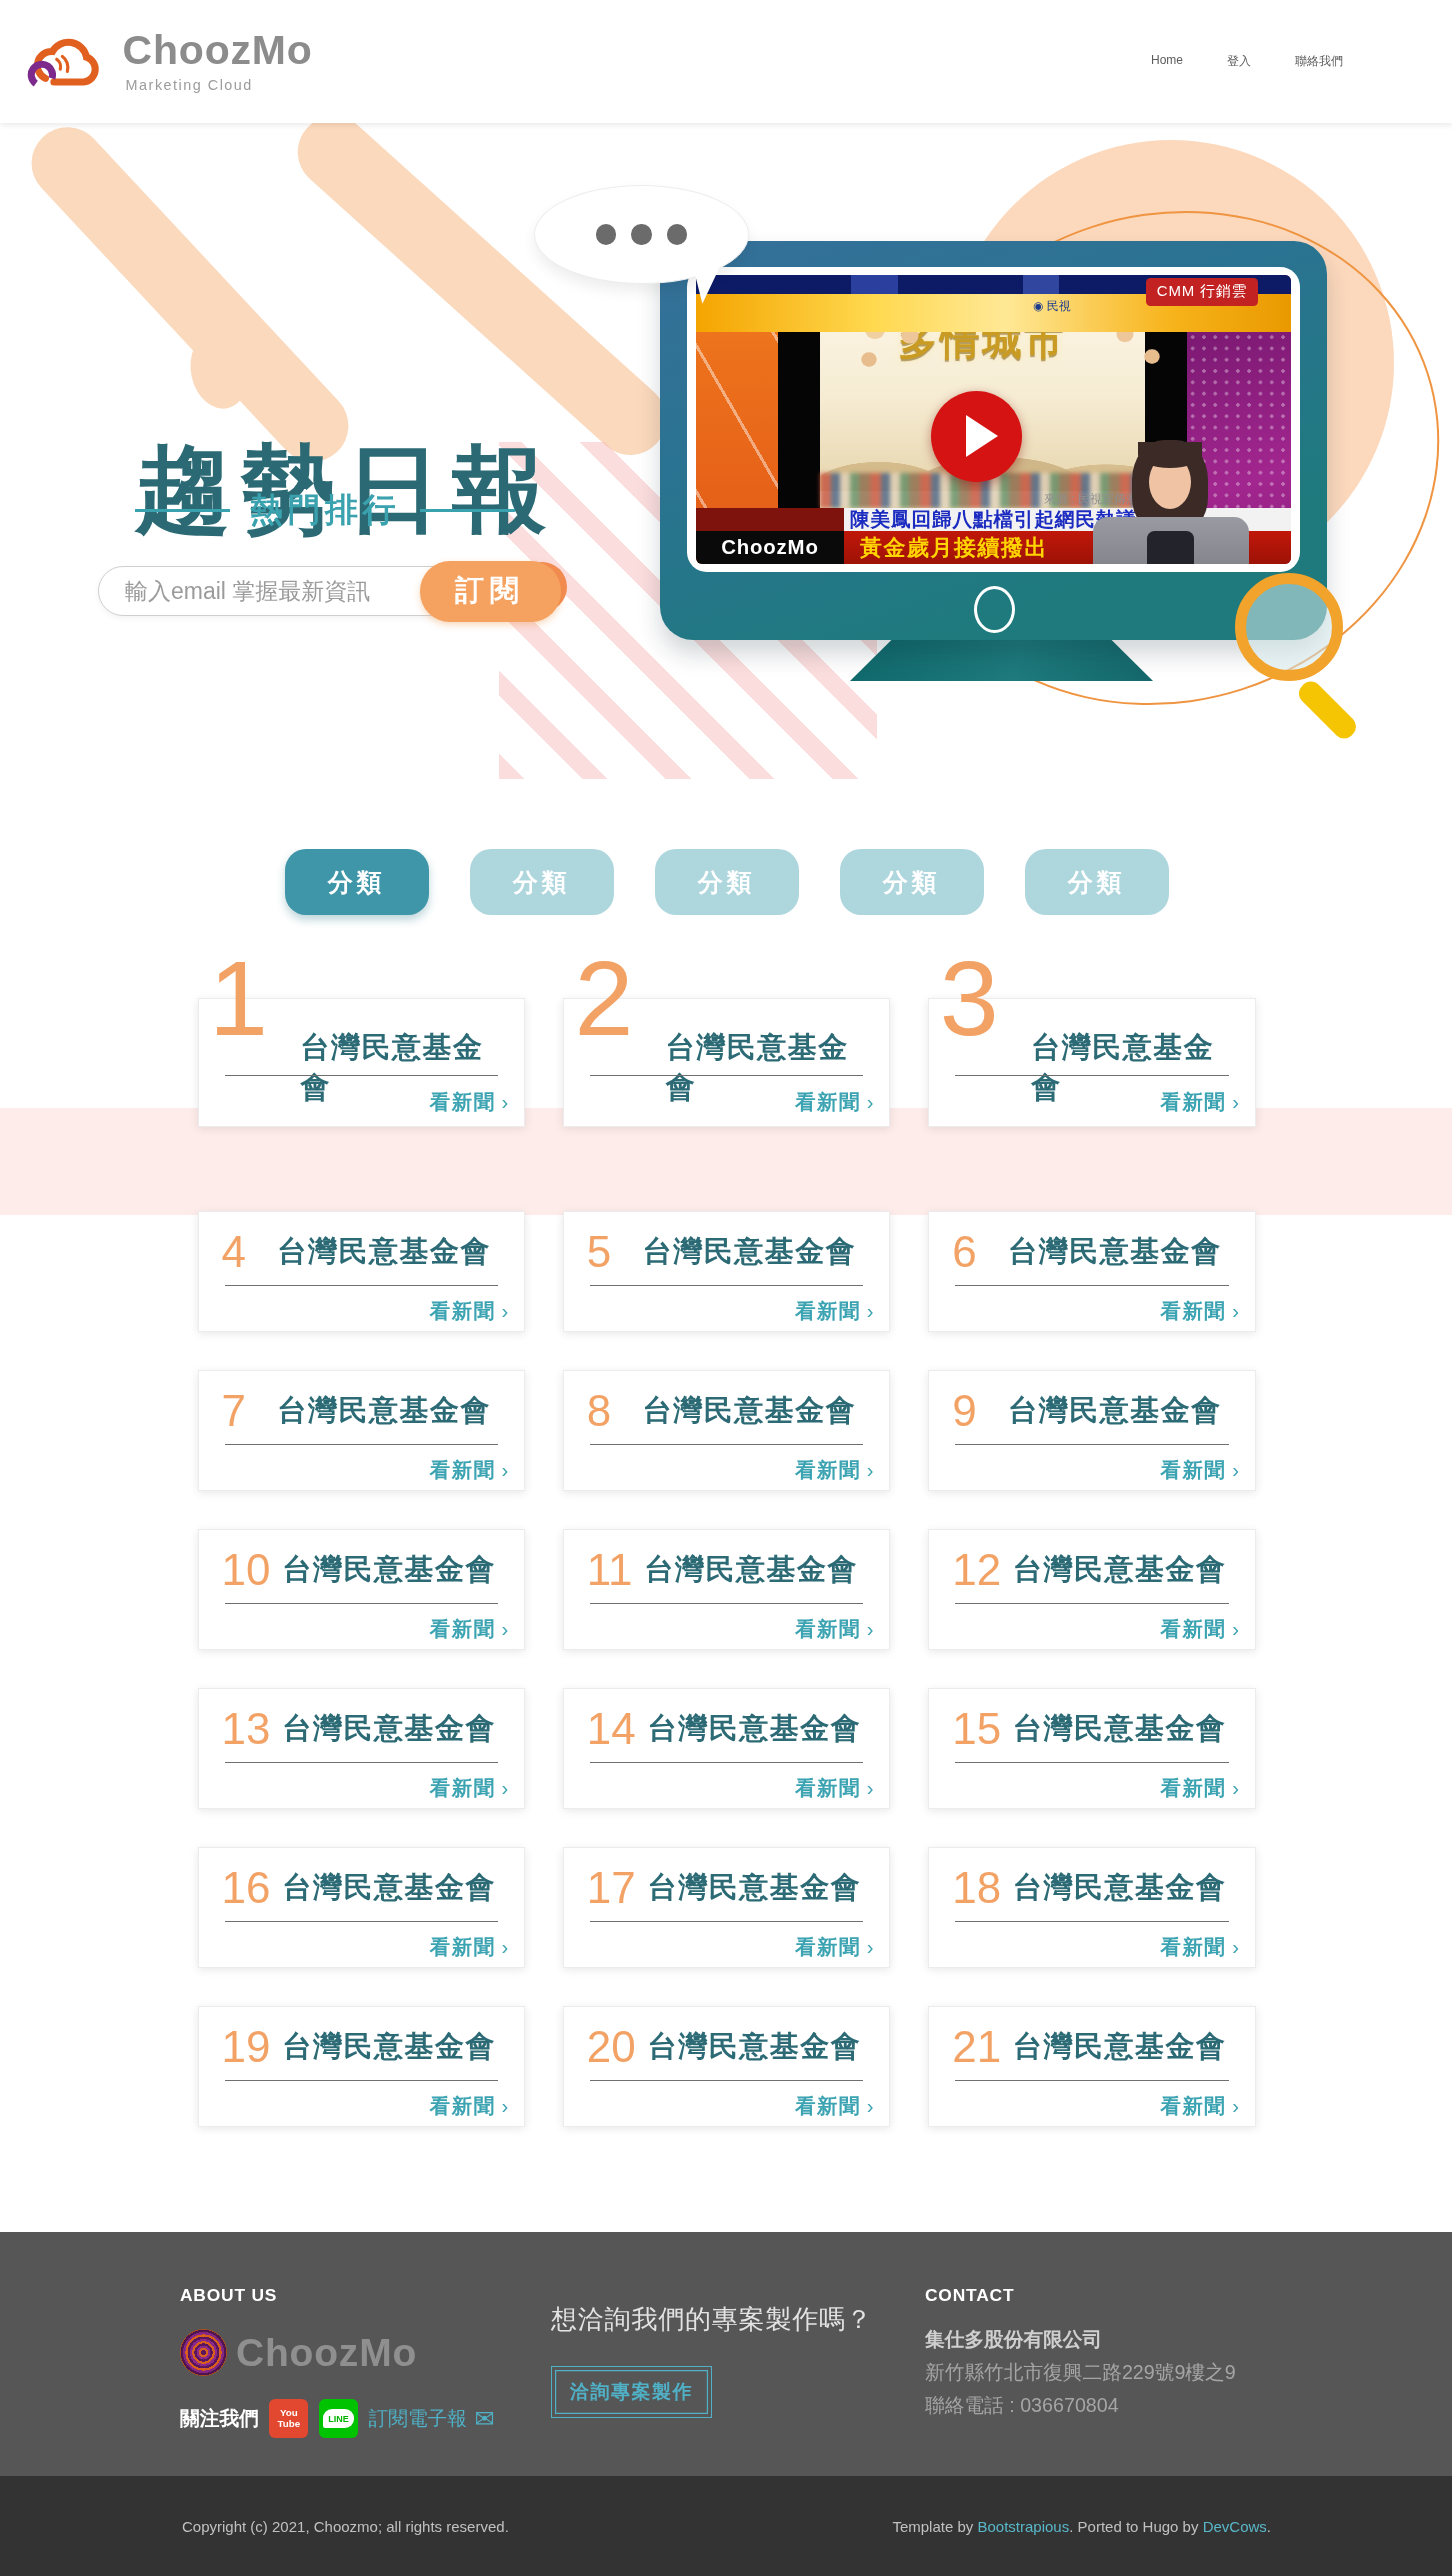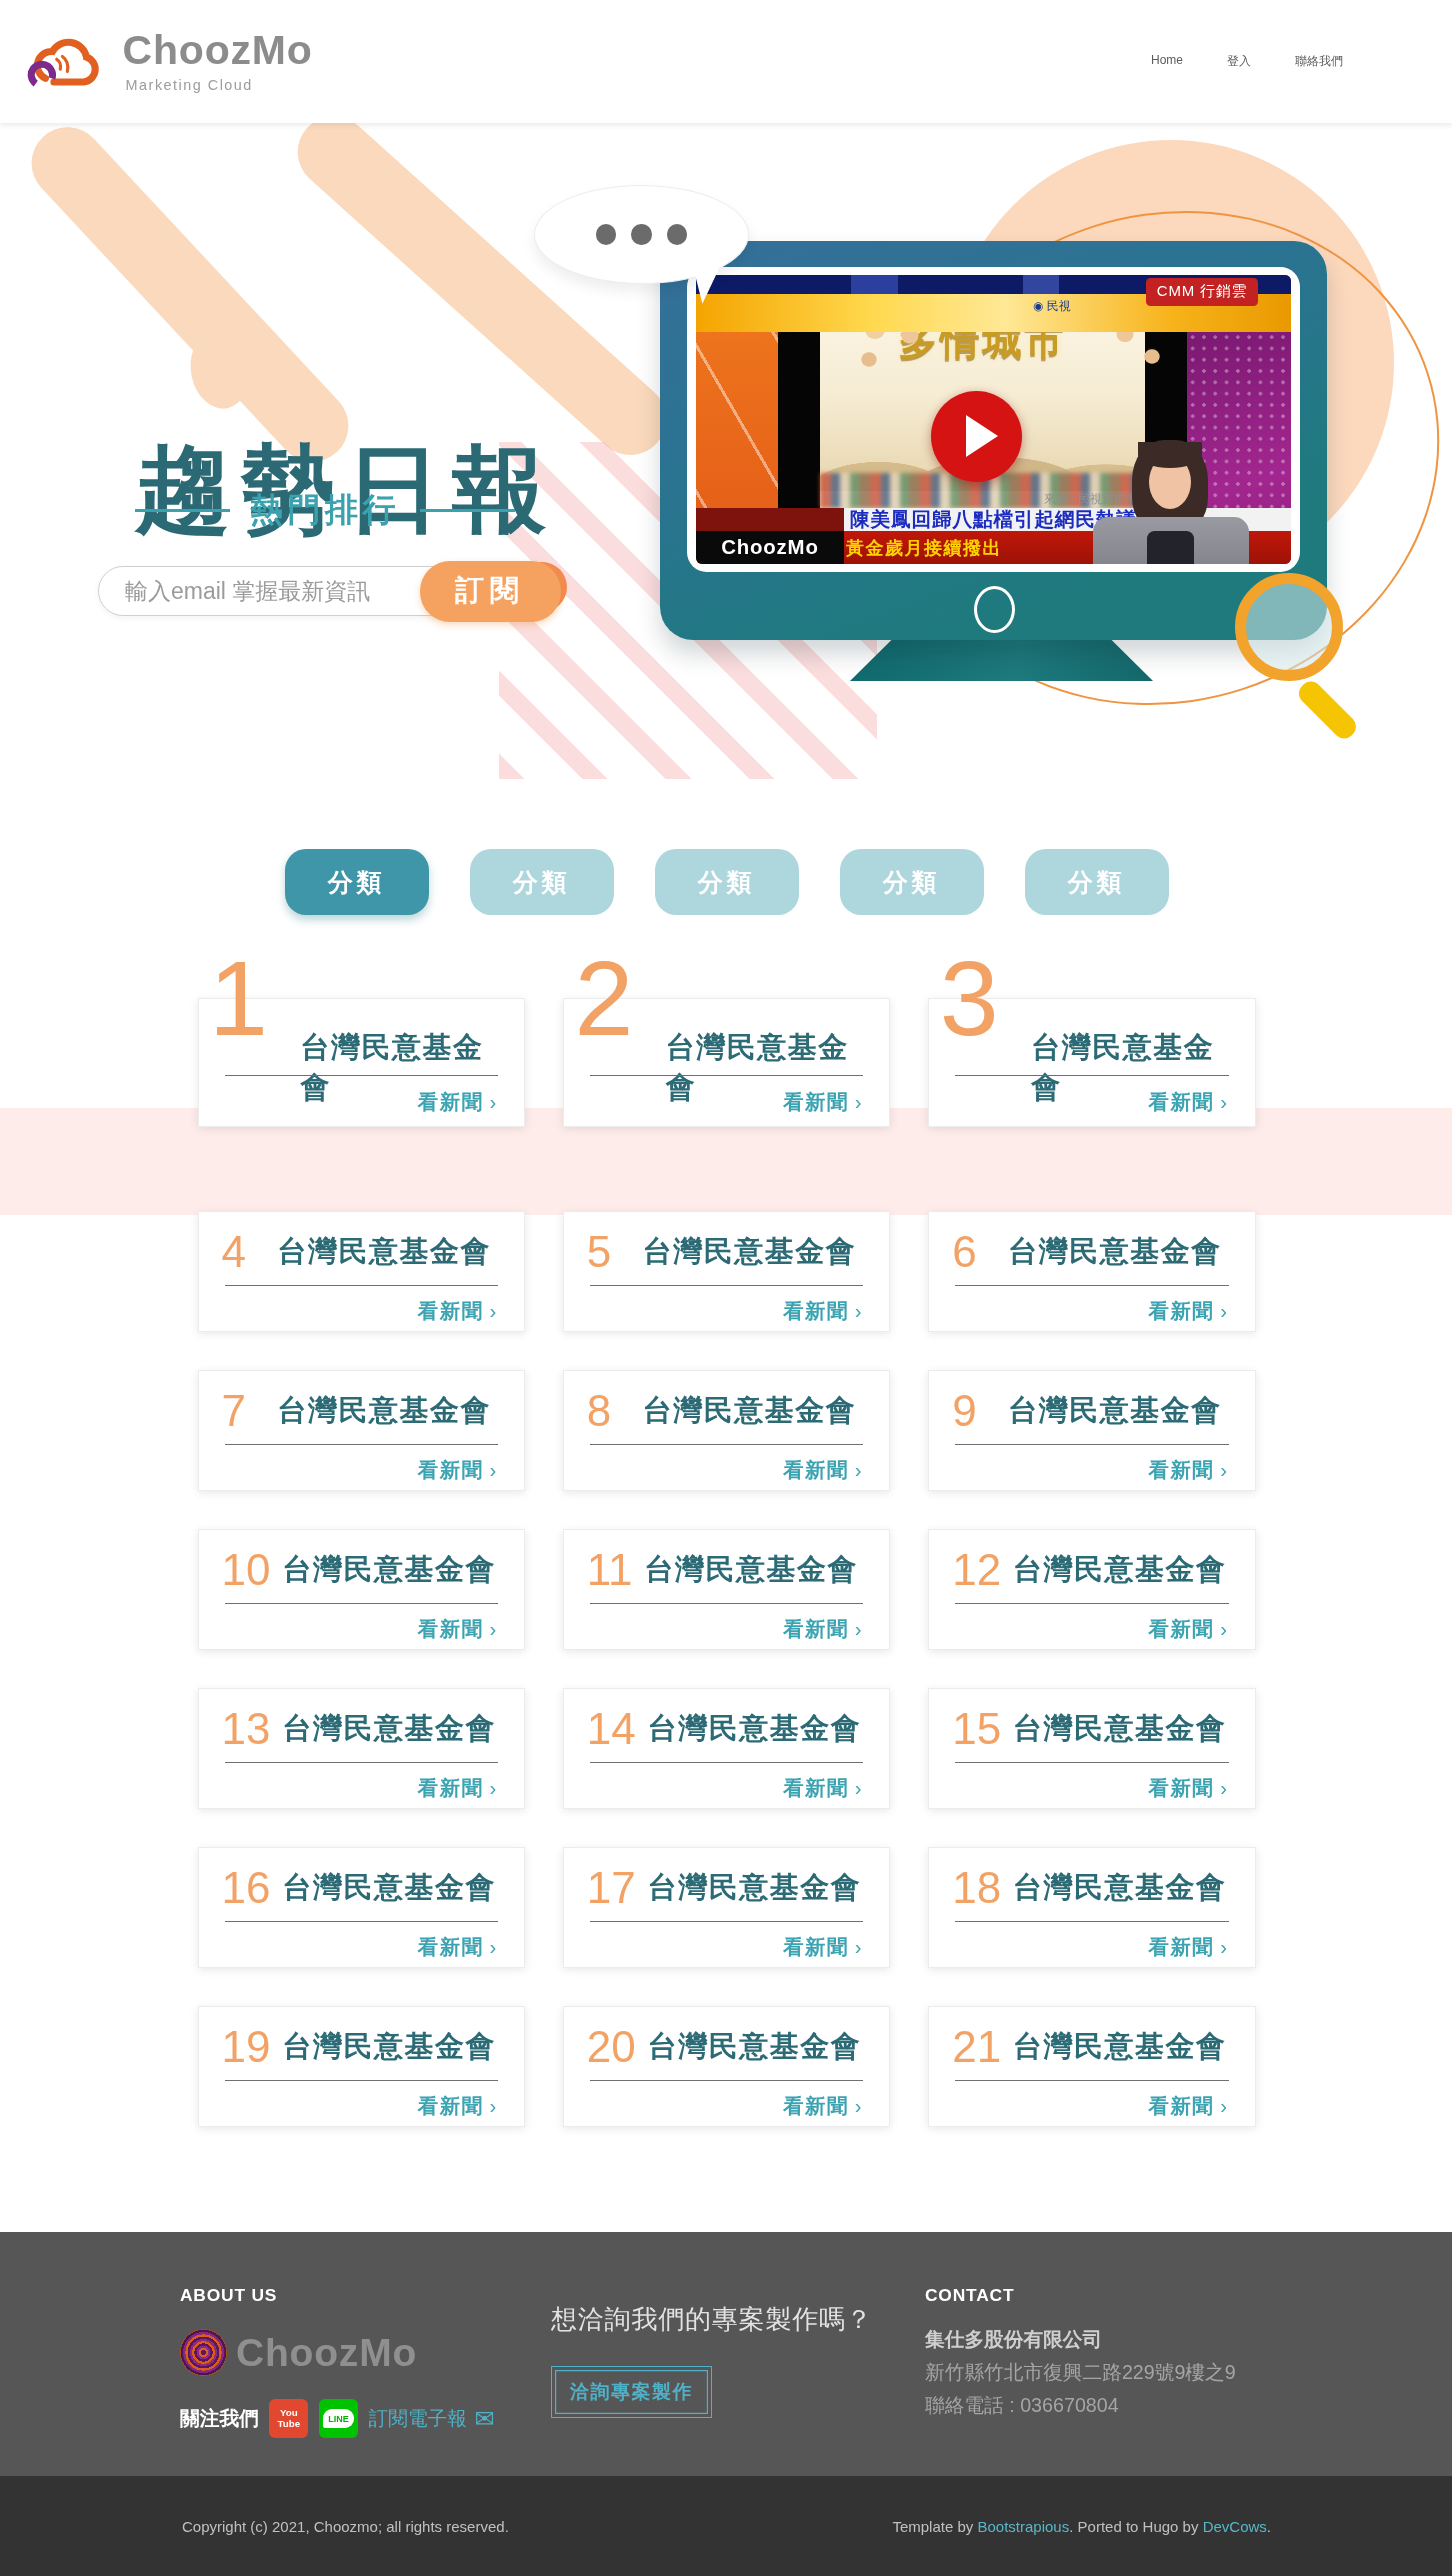--- a/index.html
+++ b/index.html
@@ -59,21 +59,21 @@
   .crowd{position:absolute;left:0;right:0;bottom:56px;height:35px;z-index:2;background:repeating-linear-gradient(90deg,#c94f3f 0 10.6px,#3f5f8a 10.6px 19.7px,#e3d6c2 19.7px 30px,#5a8f6a 30px 39px,#8a6a4f 39px 50px);filter:blur(2.3px);opacity:.75;}
   .play{position:absolute;left:235px;top:116px;width:91px;height:91px;border-radius:50%;background:#d61313;z-index:7;border:none;cursor:pointer;box-shadow:0 3px 10.6px rgba(120,0,0,.4);}
   .play:before{content:"";position:absolute;left:35px;top:24px;border-left:32px solid #fff;border-top:21px solid transparent;border-bottom:21px solid transparent;}
   .source{position:absolute;right:141px;bottom:56px;font-size:12px;color:#8f8f8f;z-index:5;}
   .lower3{position:absolute;left:0;right:0;bottom:0;z-index:5;}
   .lt-row1{display:flex;height:23.5px;}
   .lt-row1 .lt-block{width:148px;background:#7e120c;}
   .lt-row1 .lt-text{flex:1;background:#f2f2f2;display:flex;align-items:center;padding-left:6px;font-size:19.7px;font-weight:700;color:#1c2cc0;letter-spacing:0.8px;}
   .lt-row2{display:flex;height:33px;}
   .lt-row2 .lt-logo{width:148px;background:#0a0a0a;display:flex;align-items:center;justify-content:center;color:#fff;font-size:20.4px;font-weight:800;letter-spacing:0.8px;}
-  .lt-row2 .lt-text{flex:1;background:linear-gradient(180deg,#c0170a,#9e1206);display:flex;align-items:center;padding-left:2px;font-size:18px;font-weight:800;color:#ffd400;letter-spacing:1.5px;}
+  .lt-row2 .lt-text{flex:1;background:linear-gradient(180deg,#c0170a,#9e1206);display:flex;align-items:center;padding-left:16px;font-size:22px;font-weight:800;color:#ffd400;letter-spacing:1.5px;}
   .anchor{position:absolute;right:42px;bottom:0;width:156px;height:124px;z-index:6;}
   .anchor .hair{position:absolute;left:39px;top:0;width:76px;height:95px;border-radius:42% 42% 40% 40%;background:#3b2a26;}
   .anchor .face{position:absolute;left:56px;top:15px;width:42px;height:54px;border-radius:50%;background:#efc3a3;}
   .anchor .fringe{position:absolute;left:45px;top:1.5px;width:64px;height:26px;border-radius:0 0 60% 60%;background:#3b2a26;}
   .anchor .body{position:absolute;left:0;bottom:0;width:156px;height:47px;border-radius:15px 15px 0 0;background:linear-gradient(180deg,#9a9aa2,#85858d);}
   .anchor .shirt{position:absolute;left:54px;bottom:0;width:47px;height:33px;border-radius:7.6px 7.6px 0 0;background:#23242b;}
   .tv-btn{position:absolute;left:314px;top:345px;width:35px;height:41px;border:3px solid #fff;border-radius:50%;background:transparent;}
   .stand{position:absolute;left:850px;top:516px;width:303px;height:42px;background:linear-gradient(100deg,#10696c,#1e7a7d 55%,#14686b);clip-path:polygon(14% 0,86% 0,100% 100%,0 100%);z-index:1;}
   .mag-ring{position:absolute;left:1235px;top:450px;width:86px;height:86px;border:11.3px solid #f2a32b;border-radius:50%;background:rgba(214,233,235,.55);z-index:3;}
   .mag-handle{position:absolute;left:1316px;top:552px;width:23px;height:70px;background:#f5c402;border-radius:10.6px;transform:rotate(-45deg);z-index:3;}
@@ -86,21 +86,21 @@
   
   .cards-section{position:relative;padding-bottom:105px;}
   .pink-band{position:absolute;left:0;top:110px;width:100%;height:107px;background:#fdecea;z-index:0;}
   .grid{position:relative;z-index:1;width:1058px;margin:0 auto;display:grid;grid-template-columns:repeat(3,1fr);column-gap:38px;row-gap:38px;}
   .grid.featured-row{margin-top:54px;margin-bottom:84px;}
   .card{position:relative;background:#fff;border:0.8px solid #ececec;box-shadow:0 2.3px 9px rgba(0,0,0,.10);height:121px;box-sizing:border-box;padding:18px 23px 0 23px;}
   .card-head{display:flex;align-items:center;gap:12px;}
   .rank{font-size:44px;color:#f3a266;line-height:1;min-width:44px;}
   .card-title{margin:0;font-size:29px;font-weight:700;color:#2c6b75;letter-spacing:1.5px;}
   .card hr{position:absolute;left:26px;right:26px;top:73px;border:none;border-top:1.5px solid #6f6f6f;margin:0;}
-  .card-link{position:absolute;right:26px;top:85px;font-size:20.4px;font-weight:700;color:#3ba3b1;text-decoration:none;letter-spacing:1.5px;}
+  .card-link{position:absolute;right:14px;top:85px;font-size:20.4px;font-weight:700;color:#3ba3b1;text-decoration:none;letter-spacing:1.5px;}
   .card-link .arrow{margin-left:6px;font-weight:400;}
   .featured-row .card{height:129px;padding-top:29px;}
   .featured-row .card .rank-big{position:absolute;left:10.6px;top:-54px;font-size:106px;color:#f3a266;line-height:1;}
   .featured-row .card .card-title{margin-left:79px;}
   .featured-row .card hr{top:76px;}
   .featured-row .card .card-link{top:89px;}
 
   
   .footer{background:#565656;height:244px;box-sizing:border-box;padding:53px 180px 0 180px;display:flex;}
   .f-col1{width:371px;}

